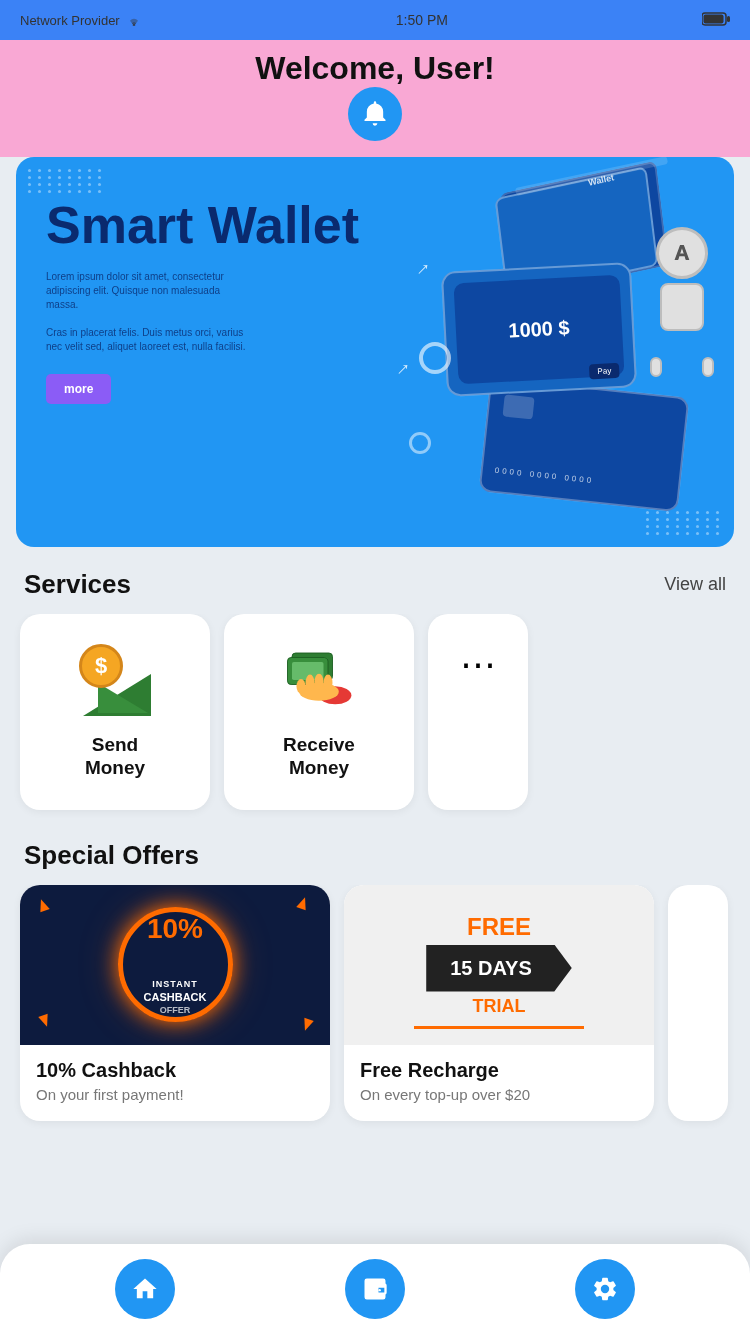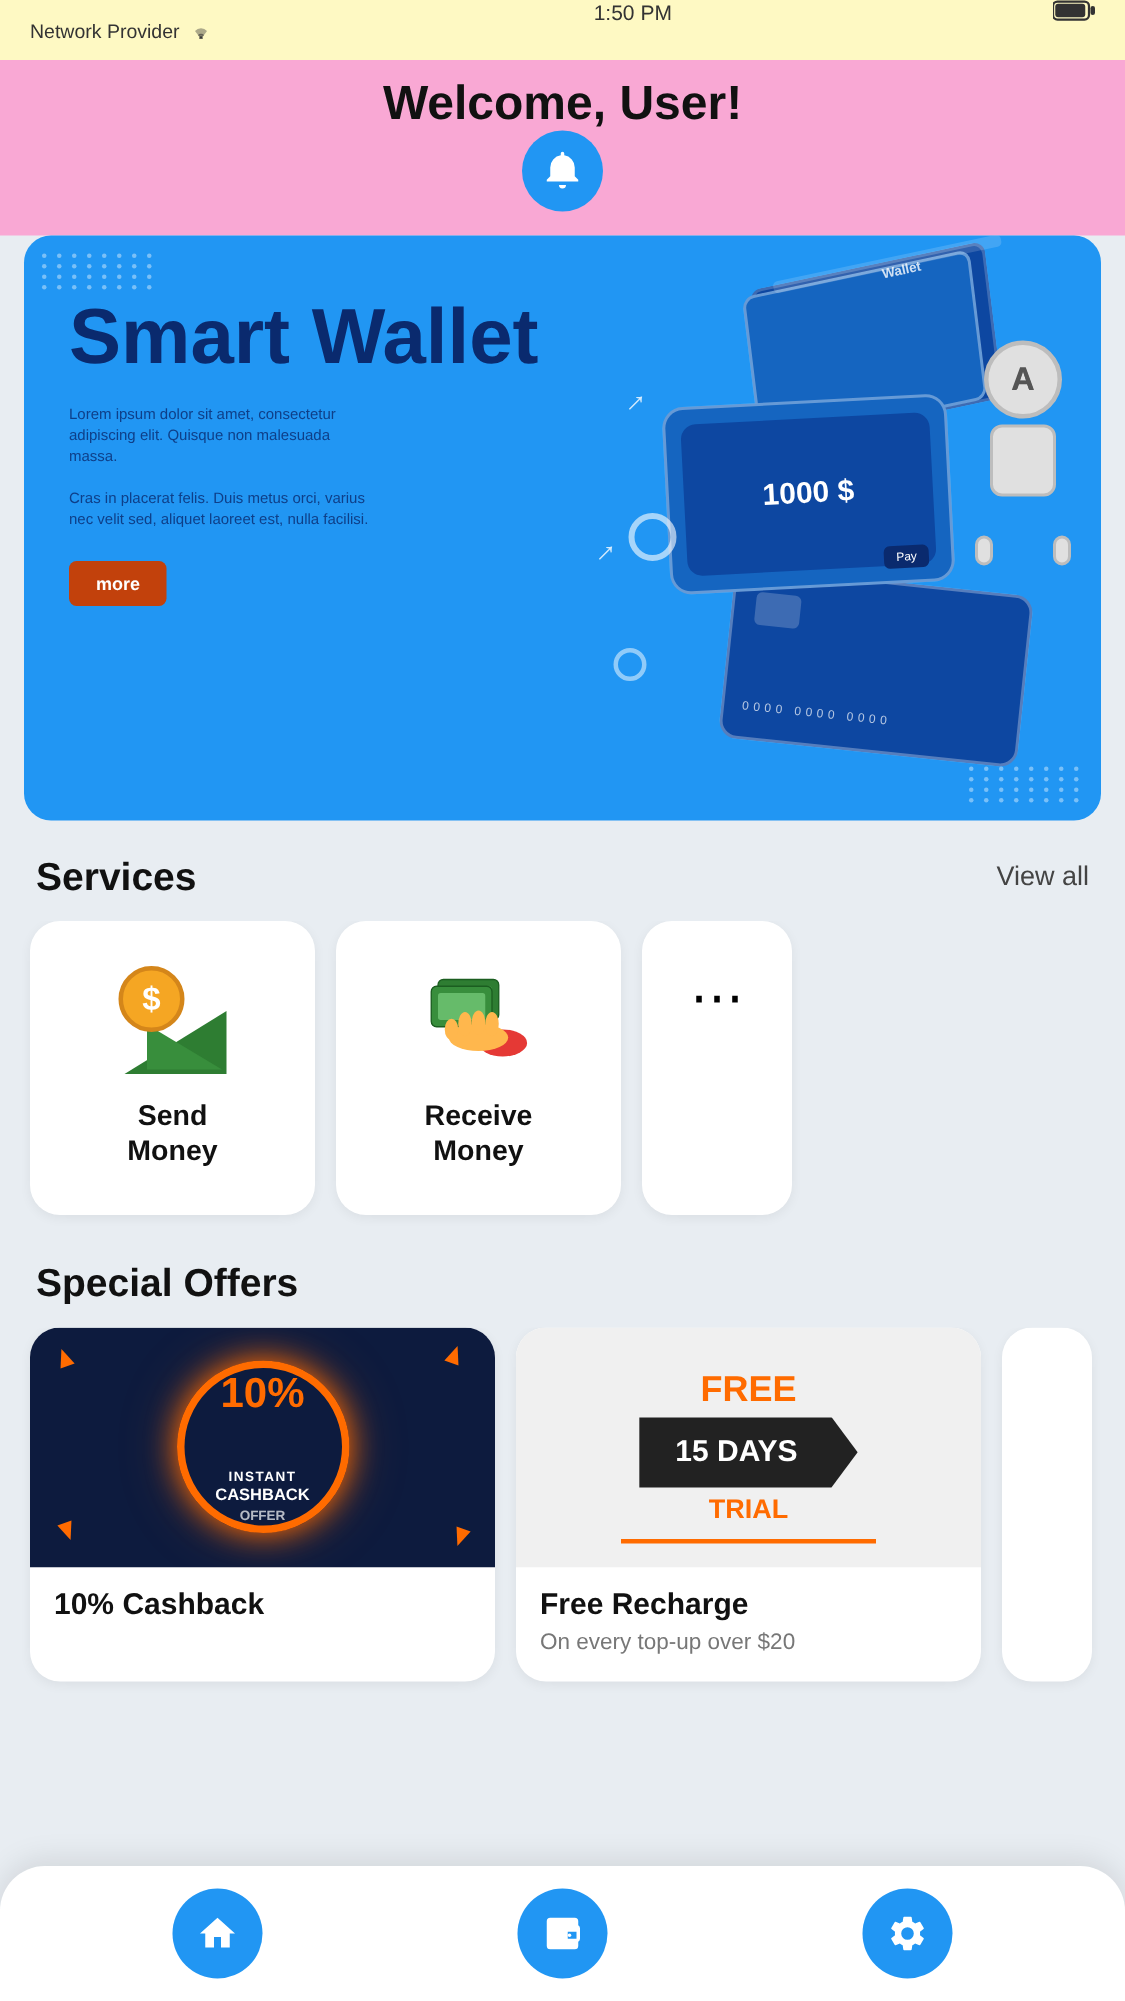--- a/index.html
+++ b/index.html
@@ -7,23 +7,24 @@
     body {
       width: 750px;
       min-height: 1334px;
       background: #e8edf2;
       font-family: -apple-system, BlinkMacSystemFont, 'Segoe UI', sans-serif;
       overflow-x: hidden;
     }
 
     
     .status-bar {
-      background: #fef9c3;
+      background: #3b82f6;
       height: 40px;
       display: flex;
+      align-items: center;
       justify-content: space-between;
       padding: 0 20px;
     }
     .status-left {
       font-size: 13px;
       color: #333;
       display: flex;
       align-items: center;
       gap: 6px;
     }
@@ -88,21 +89,21 @@
     }
     .banner-desc {
       font-size: 11px;
       color: #0a2a6e;
       line-height: 1.5;
       max-width: 200px;
       margin-bottom: 20px;
       opacity: 0.85;
     }
     .banner-more-btn {
-      background: #c2410c;
+      background: #8b5cf6;
       color: white;
       border: none;
       padding: 8px 18px;
       border-radius: 5px;
       font-size: 12px;
       cursor: pointer;
       font-weight: 600;
     }
 
     
@@ -520,20 +521,21 @@
           <div style="width:115px;height:115px;border-radius:50%;border:5px solid #ff6b00;box-shadow:0 0 20px #ff6b00,0 0 40px rgba(255,107,0,0.3);display:flex;flex-direction:column;align-items:center;justify-content:center;gap:2px;">
             <span style="font-size:28px;font-weight:900;color:#ff6b00;line-height:1;">10%</span>
             <span style="font-size:9px;color:white;font-weight:700;letter-spacing:1px;margin-top:34px;">INSTANT</span>
             <span style="font-size:11px;color:white;font-weight:700;">CASHBACK</span>
             <span style="font-size:9px;color:rgba(255,255,255,0.7);font-weight:600;">OFFER</span>
           </div>
         </div>
       </div>
       <div class="offer-info">
         <div class="offer-title">10% Cashback</div>
+        <div class="offer-subtitle">On your first payment!</div>
       </div>
     </div>
 
     <div class="offer-card">
       <div class="offer-image">
         <div class="trial-visual" style="width:100%;height:100%;background:#f0f0f0;display:flex;flex-direction:column;align-items:center;justify-content:center;position:relative;">
 
           <div style="position:relative;display:flex;flex-direction:column;align-items:center;">
             <span style="font-size:24px;font-weight:900;color:#ff6b00;display:block;margin-bottom:4px;">FREE</span>
             <div style="background:#222;color:white;font-size:20px;font-weight:900;padding:12px 40px 12px 24px;clip-path:polygon(0 0, 88% 0, 100% 50%, 88% 100%, 0 100%);text-align:center;">

